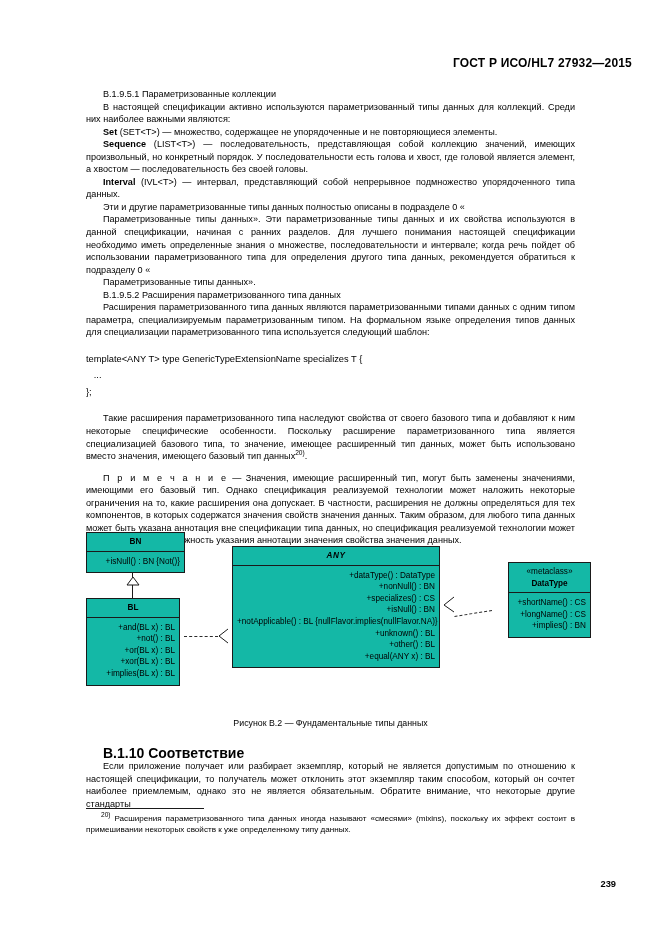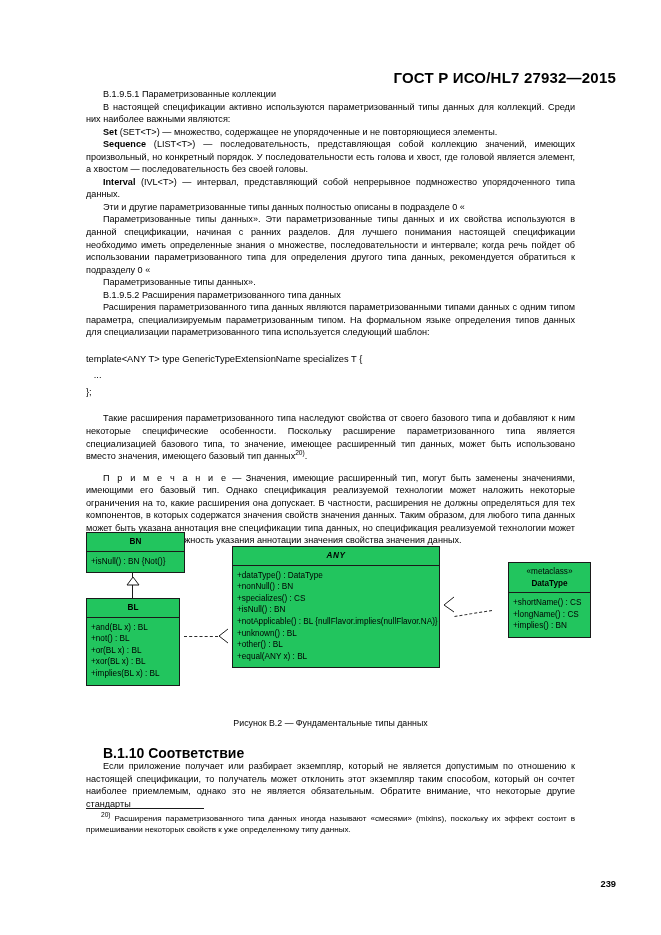--- a/index.html
+++ b/index.html
@@ -13,27 +13,26 @@
     position: relative;
     overflow: hidden;
   }
   .page {
     position: absolute;
     left: 0; top: 0;
     width: 661px; height: 935px;
   }
   .header {
     position: absolute;
-    right: 45px;
+    right: 29px;
     top: 56px;
-    font-size: 15px;
+    font-size: 12px;
     font-weight: bold;
     letter-spacing: 0.2px;
     white-space: nowrap;
-    margin-top: 13px;
   }
   .content {
     position: absolute;
     left: 86px;
     top: 88px;
     width: 489px;
   }
   p.body {
     margin: 0;
     font-size: 9.1px;
@@ -75,21 +74,21 @@
   .diagram {
     position: absolute;
     left: 86px;
     top: 532px;
     width: 489px;
     height: 168px;
   }
   .uml {
     position: absolute;
     border: 1px solid #1a1a1a;
-    background: #22c55e;
+    background: #14b8a6;
     font-size: 8.2px;
     line-height: 11.6px;
   }
   .uml .title {
     text-align: center;
     font-weight: bold;
     padding: 3px 2px 3px 2px;
     border-bottom: 1px solid #1a1a1a;
     white-space: nowrap;
   }
@@ -101,20 +100,21 @@
   }
   .uml .stereo-name {
     text-align: center;
     font-weight: bold;
     padding: 0 4px 3px 4px;
     border-bottom: 1px solid #1a1a1a;
     white-space: nowrap;
   }
   .uml .ops {
     padding: 4px 4px 5px 4px;
+    text-align: right;
   }
   .uml .ops div { white-space: nowrap; }
 
   #cls-bn { left: 0px; top: 0px; width: 99px; }
   #cls-bl { left: 0px; top: 66px; width: 94px; }
   #cls-any { left: 146px; top: 14px; width: 208px; }
   #cls-dt { left: 422px; top: 30px; width: 83px; }
 
   
   .gen-line {

